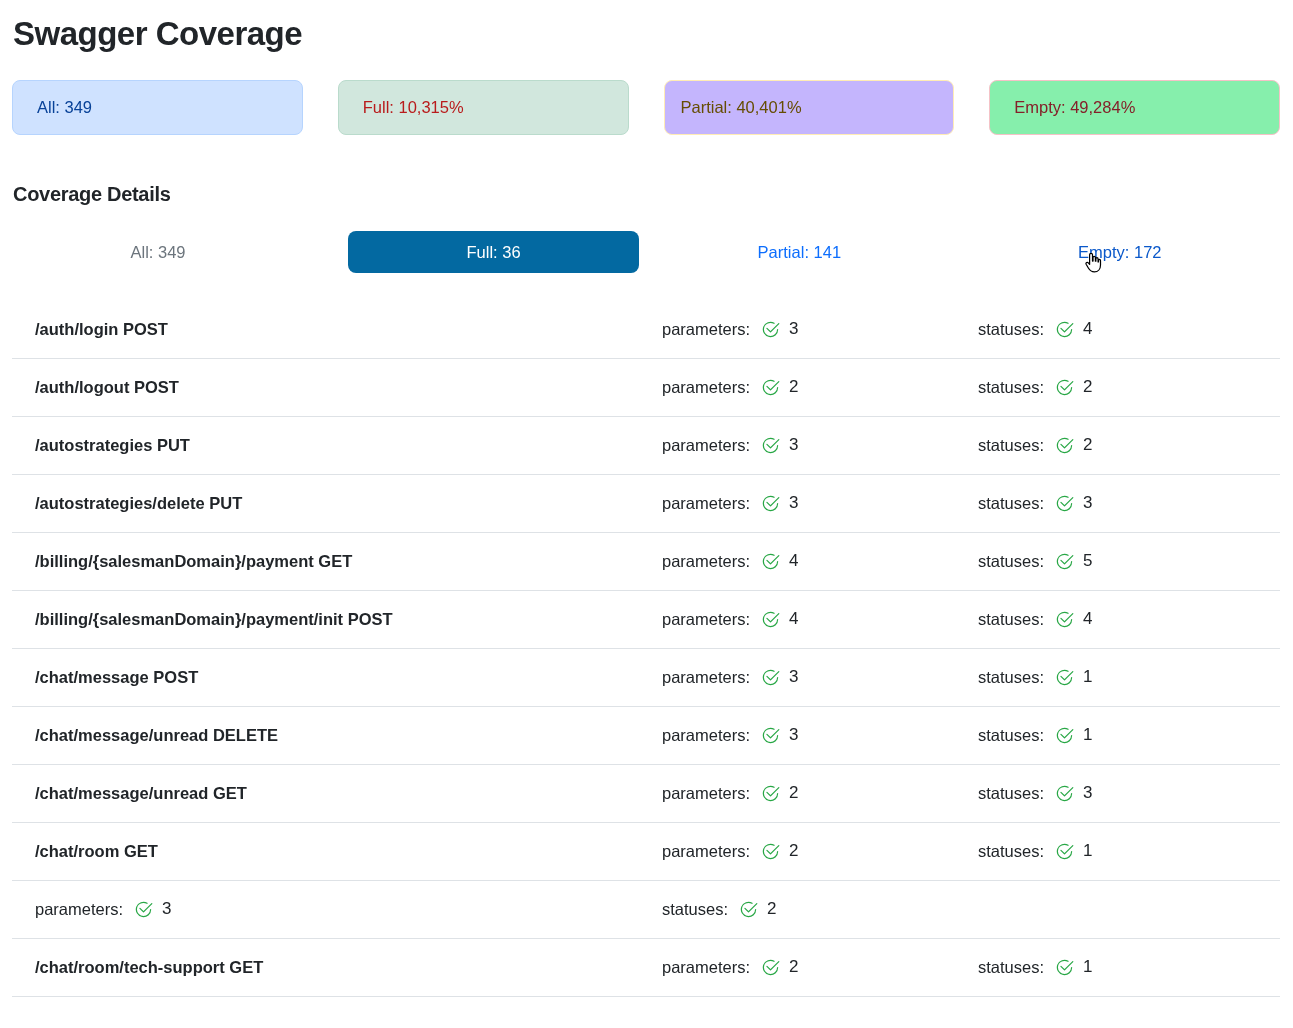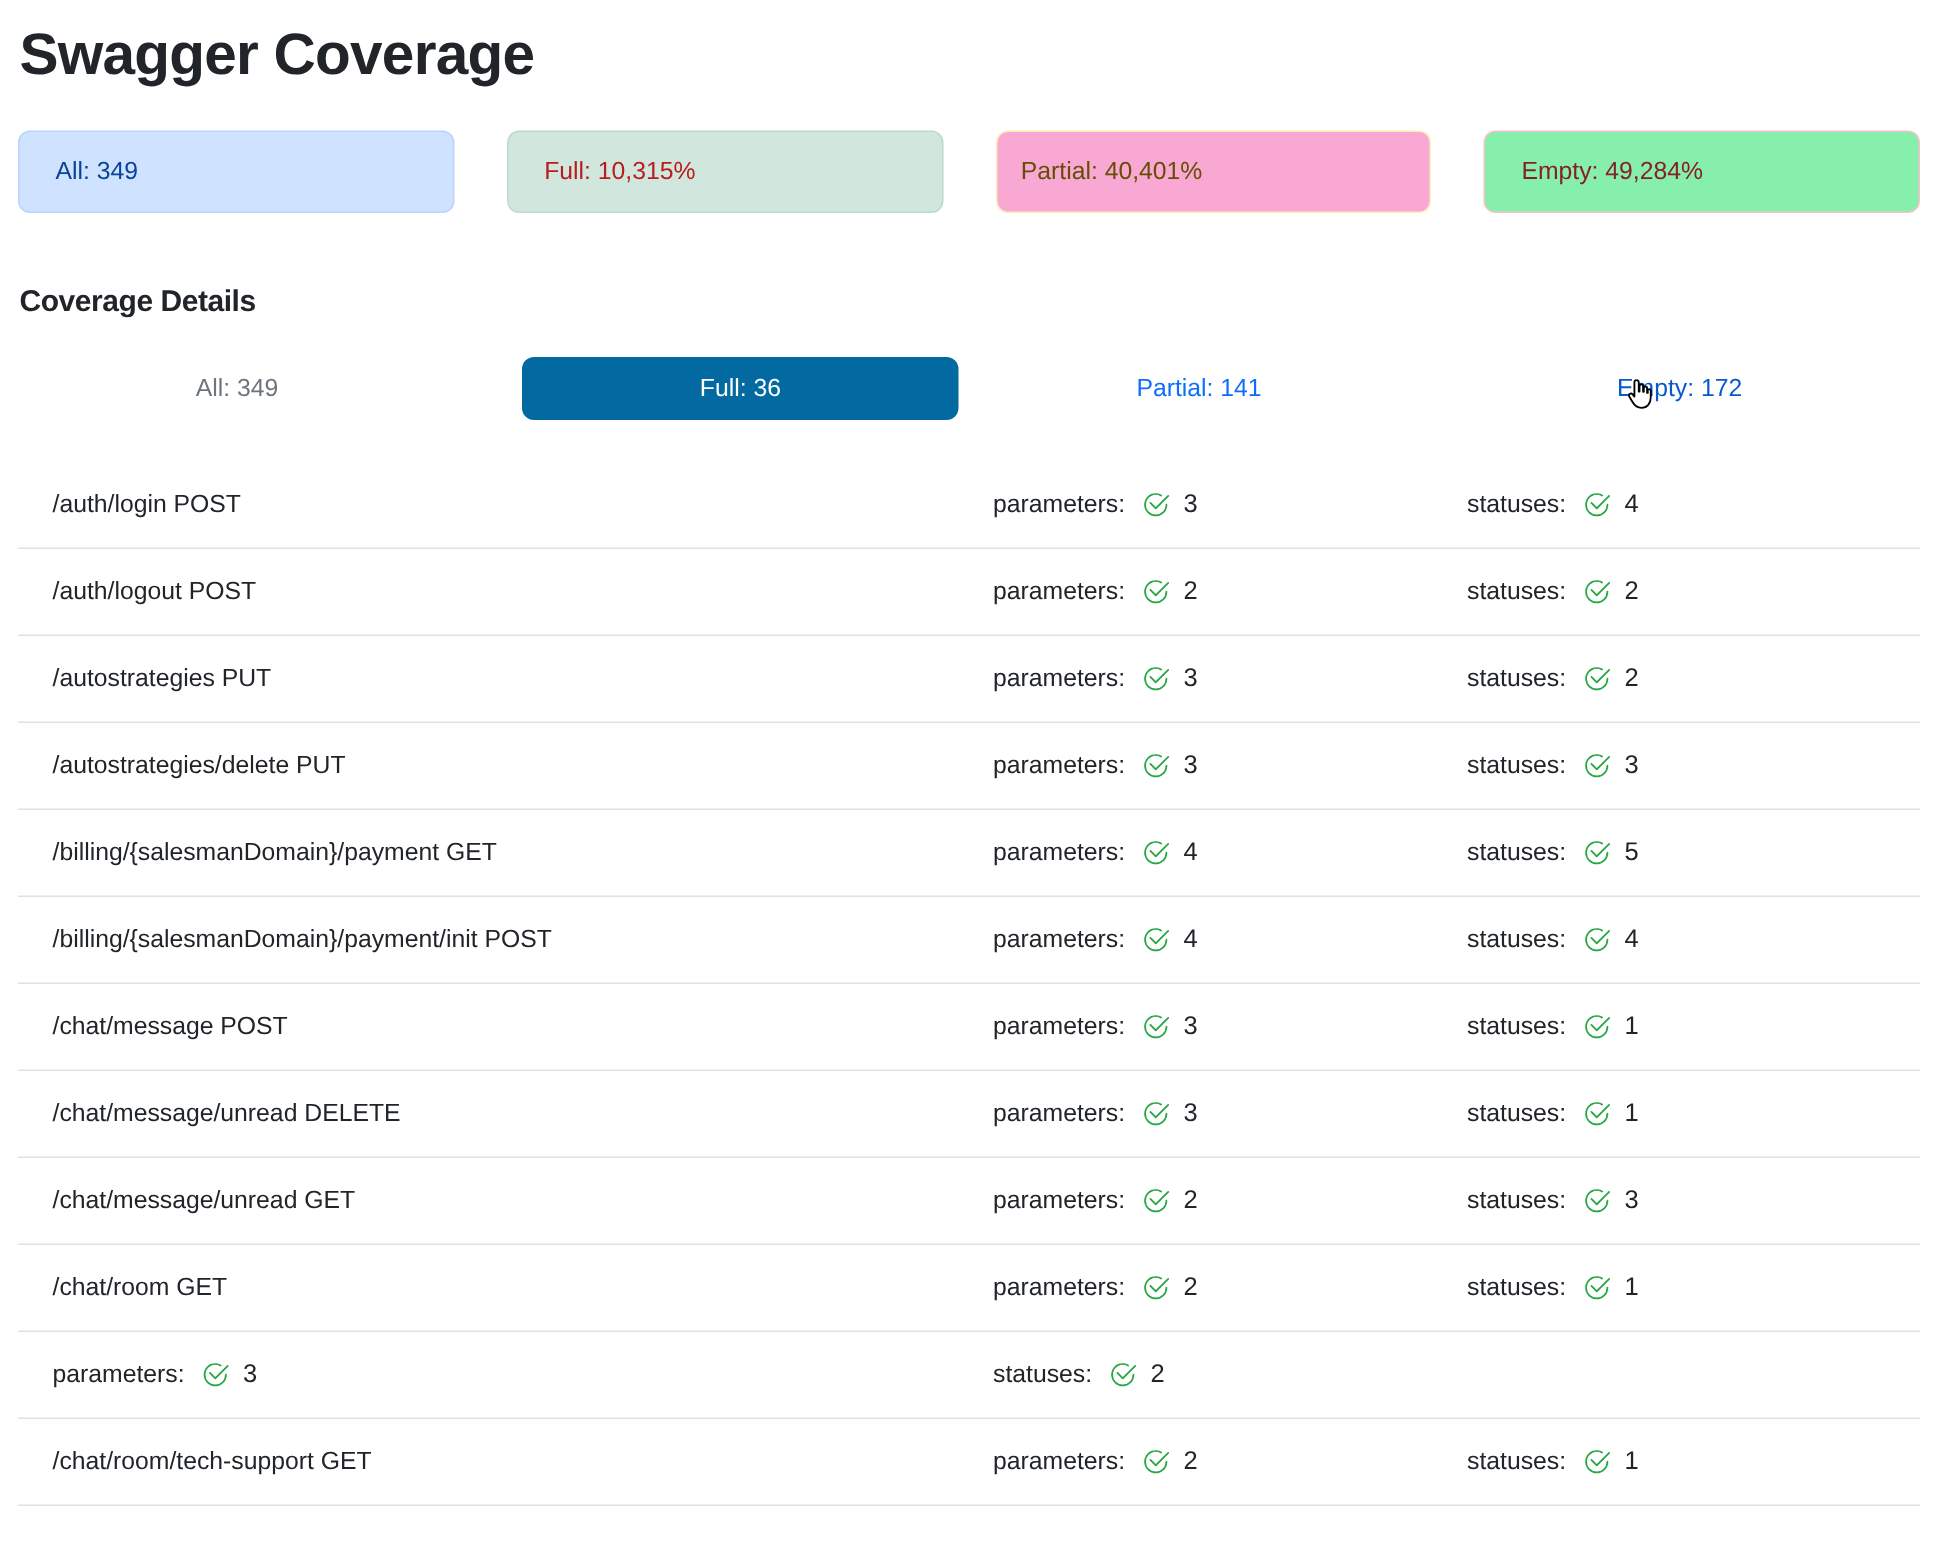--- a/index.html
+++ b/index.html
@@ -7,41 +7,41 @@
     margin: 0; padding: 0;
     background: #ffffff;
     color: #212529;
     font-family: "Liberation Sans", "DejaVu Sans", sans-serif;
     width: 1293px;
   }
   .container { width: 1293px; padding: 14px 13px 0 12px; position: relative; }
 
   
   h1.page-title {
-    font-size: 39px; font-weight: 700; line-height: 1.2;
+    font-size: 33px; font-weight: 700; line-height: 1.2;
     margin: 0 0 26px 1px; letter-spacing: -0.5px; color: #212529;
   }
   h2.section-title {
     font-size: 20px; font-weight: 700; line-height: 1.2;
     margin: 0 0 25px 1px; letter-spacing: -0.3px; color: #212529;
   }
 
   
   .cards {
     display: grid; grid-template-columns: repeat(4, 1fr);
     gap: 35px; margin-bottom: 47px;
   }
   .card {
     height: 55px; border-radius: 8px; border: 1px solid transparent;
     display: flex; align-items: center; padding: 0 24px;
     font-size: 16.5px;
   }
   .card.all     { background: #cfe2ff; border-color: #b6d4fe; color: #084298; }
   .card.full    { background: #d1e7dd; border-color: #badbcc; color: #b91c1c; }
-  .card.partial { background: #f9a8d4; border-color: #ffecb5; color: #664d03; padding-left: 16px; }
+  .card.partial { background: #c4b5fd; border-color: #ffecb5; color: #664d03; padding-left: 16px; }
   .card.empty   { background: #86efac; border-color: #f5c2c7; color: #842029; }
 
   
   .tabs { display: flex; width: 100%; }
   .tab {
     flex: 1 1 auto; text-align: center; padding: 9px 16px;
     font-size: 16.5px; line-height: 24px; border-radius: 8px;
     cursor: pointer; text-decoration: none; white-space: nowrap;
   }
   .tab.muted  { color: #6c757d; }
@@ -50,21 +50,21 @@
   .tab.link-hover { color: #0a58ca; }
 
   
   .list { margin-top: 28px; }
   .row-item {
     display: grid; grid-template-columns: 1fr 316px 302px;
     align-items: center; height: 58px;
     border-bottom: 1px solid #dee2e6;
     padding-left: 23px; font-size: 16.5px; cursor: pointer;
   }
-  .endpoint { color: #212529; }
+  .endpoint { color: #212529; font-weight: bold; }
   .cell { display: flex; align-items: center; }
   .cell-label { color: #212529; }
   .check-icon { display: inline-flex; margin: 0 9px 0 11px; }
   .check-icon svg { width: 19px; height: 19px; fill: #28a745; }
   .count { font-size: 17px; color: #212529; }
 
   
   .mouse-cursor { position: absolute; width: 21px; height: 23px; z-index: 10; pointer-events: none; }
 </style>
 </head>

